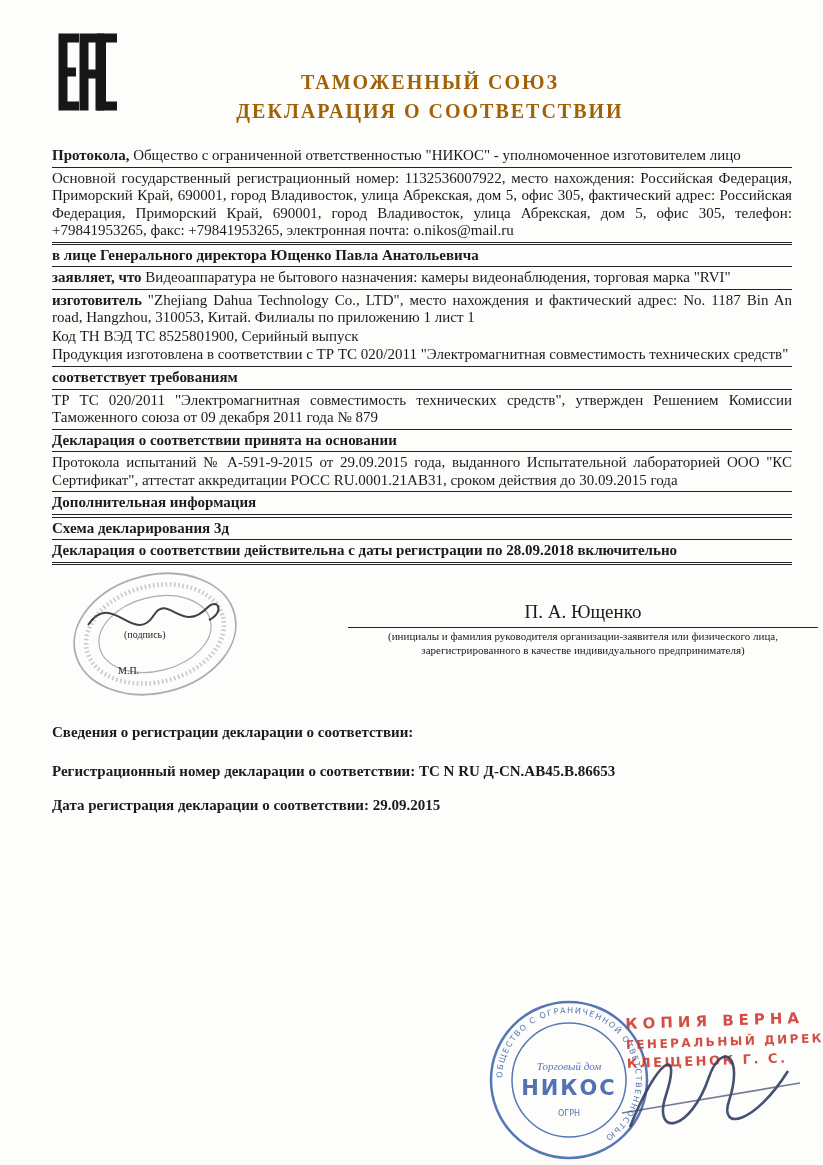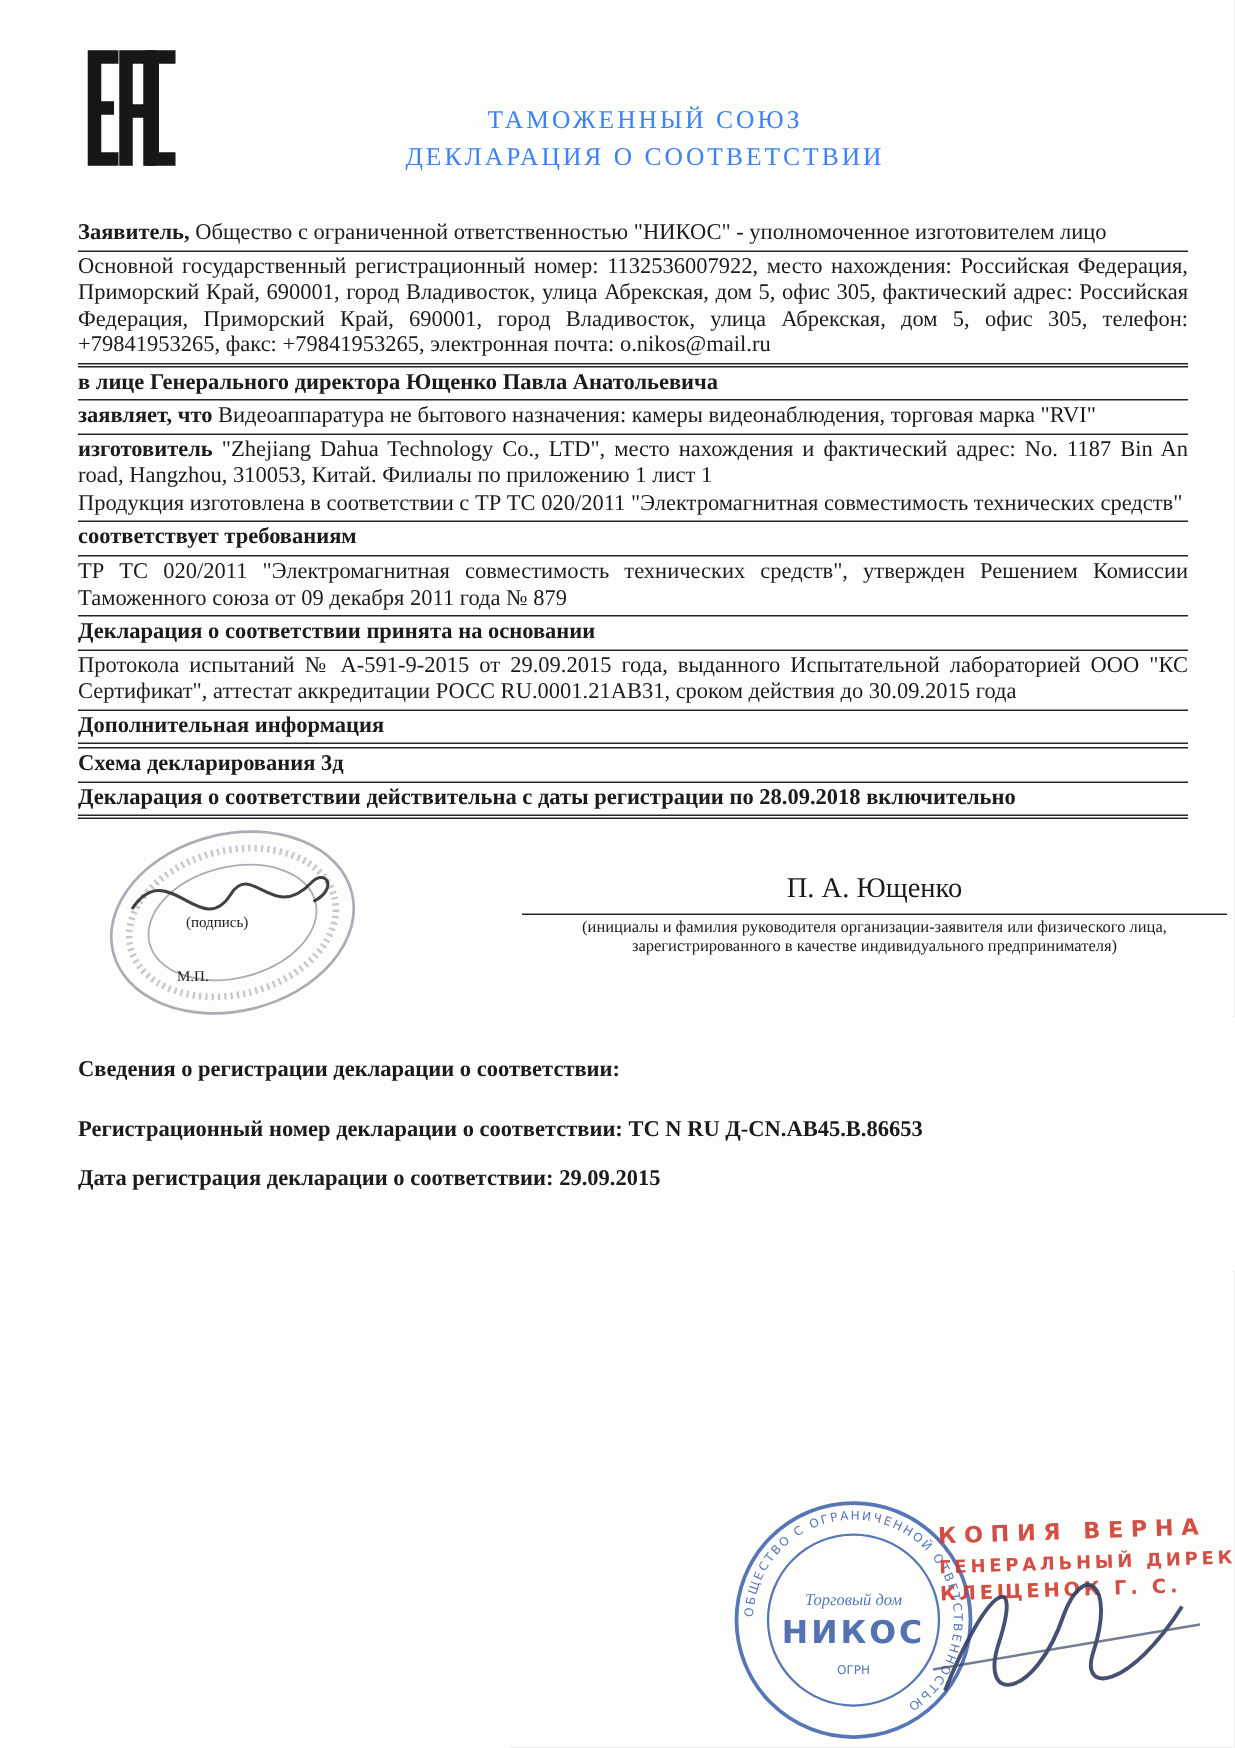--- a/index.html
+++ b/index.html
@@ -5,21 +5,21 @@
   * { margin:0; padding:0; box-sizing:border-box; }
   html,body { background:#e8e8e8; }
   .page {
     position:relative; width:823px; height:1165px; margin:0 auto;
     background:#fdfdfb; color:#1b1b1b; overflow:hidden;
     font-family:"Liberation Serif", serif; font-size:15px; line-height:1.17;
   }
   .eac-logo { position:absolute; left:54px; top:28px; }
   .doc-title {
     position:absolute; left:150px; top:68px; width:560px; text-align:center;
-    font-weight:normal; font-size:17px; letter-spacing:2px; line-height:1.45; color:#3b82f6;
+    font-weight:bold; font-size:20px; letter-spacing:2px; line-height:1.45; color:#a16207;
   }
   .content { position:absolute; left:52px; top:146px; width:740px; }
   .content p { margin:1px 0; }
   .j { text-align:justify; }
   .b { font-weight:bold; }
   .hr { border-top:1.5px solid #242424; margin:2px 0; height:0; }
   .hr.dbl { border-top:3px double #242424; }
   .sig-area { position:relative; height:152px; margin-top:6px; }
   .mid-stamp { position:absolute; left:8px; top:-12px; }
   .podpis-caption { position:absolute; left:72px; top:58px; font-size:10px; color:#242424; }
@@ -60,33 +60,34 @@
     </svg>
   </div>
 
   <div class="doc-title">
     <div>ТАМОЖЕННЫЙ СОЮЗ</div>
     <div>ДЕКЛАРАЦИЯ О СООТВЕТСТВИИ</div>
   </div>
 
   <div class="content">
 
-    <p class="j"><span class="b">Заявитель,</span> <span>Общество с ограниченной ответственностью "НИКОС"  - уполномоченное изготовителем лицо</span></p>
+    <p class="j"><span class="b">Протокола,</span> <span>Общество с ограниченной ответственностью "НИКОС"  - уполномоченное изготовителем лицо</span></p>
     <div class="hr"></div>
 
     <p class="j">Основной государственный регистрационный номер: 1132536007922, место нахождения: Российская Федерация, Приморский Край, 690001, город Владивосток, улица Абрекская, дом 5, офис 305, фактический адрес: Российская Федерация, Приморский Край, 690001, город Владивосток, улица Абрекская,  дом 5, офис 305, телефон: +79841953265, факс: +79841953265, электронная почта: o.nikos@mail.ru</p>
     <div class="hr dbl"></div>
 
     <p class="b">в лице Генерального директора Ющенко Павла Анатольевича</p>
     <div class="hr"></div>
 
     <p class="j"><span class="b">заявляет, что</span> <span>Видеоаппаратура не бытового назначения: камеры видеонаблюдения, торговая марка "RVI"</span></p>
     <div class="hr"></div>
 
     <p class="j"><span class="b">изготовитель</span> <span>"Zhejiang Dahua Technology Co., LTD", место нахождения и фактический адрес: No. 1187 Bin An road, Hangzhou,  310053, Китай. Филиалы по приложению 1 лист 1</span></p>
+    <p>Код ТН ВЭД ТС 8525801900, Серийный выпуск</p>
     <p class="j">Продукция изготовлена в соответствии с ТР ТС 020/2011 "Электромагнитная совместимость технических средств"</p>
     <div class="hr"></div>
 
     <p class="b">соответствует требованиям</p>
     <div class="hr"></div>
 
     <p class="j">ТР ТС 020/2011 "Электромагнитная совместимость технических средств", утвержден Решением Комиссии Таможенного союза от 09 декабря 2011 года № 879</p>
     <div class="hr"></div>
 
     <p class="b">Декларация о соответствии принята на основании</p>

